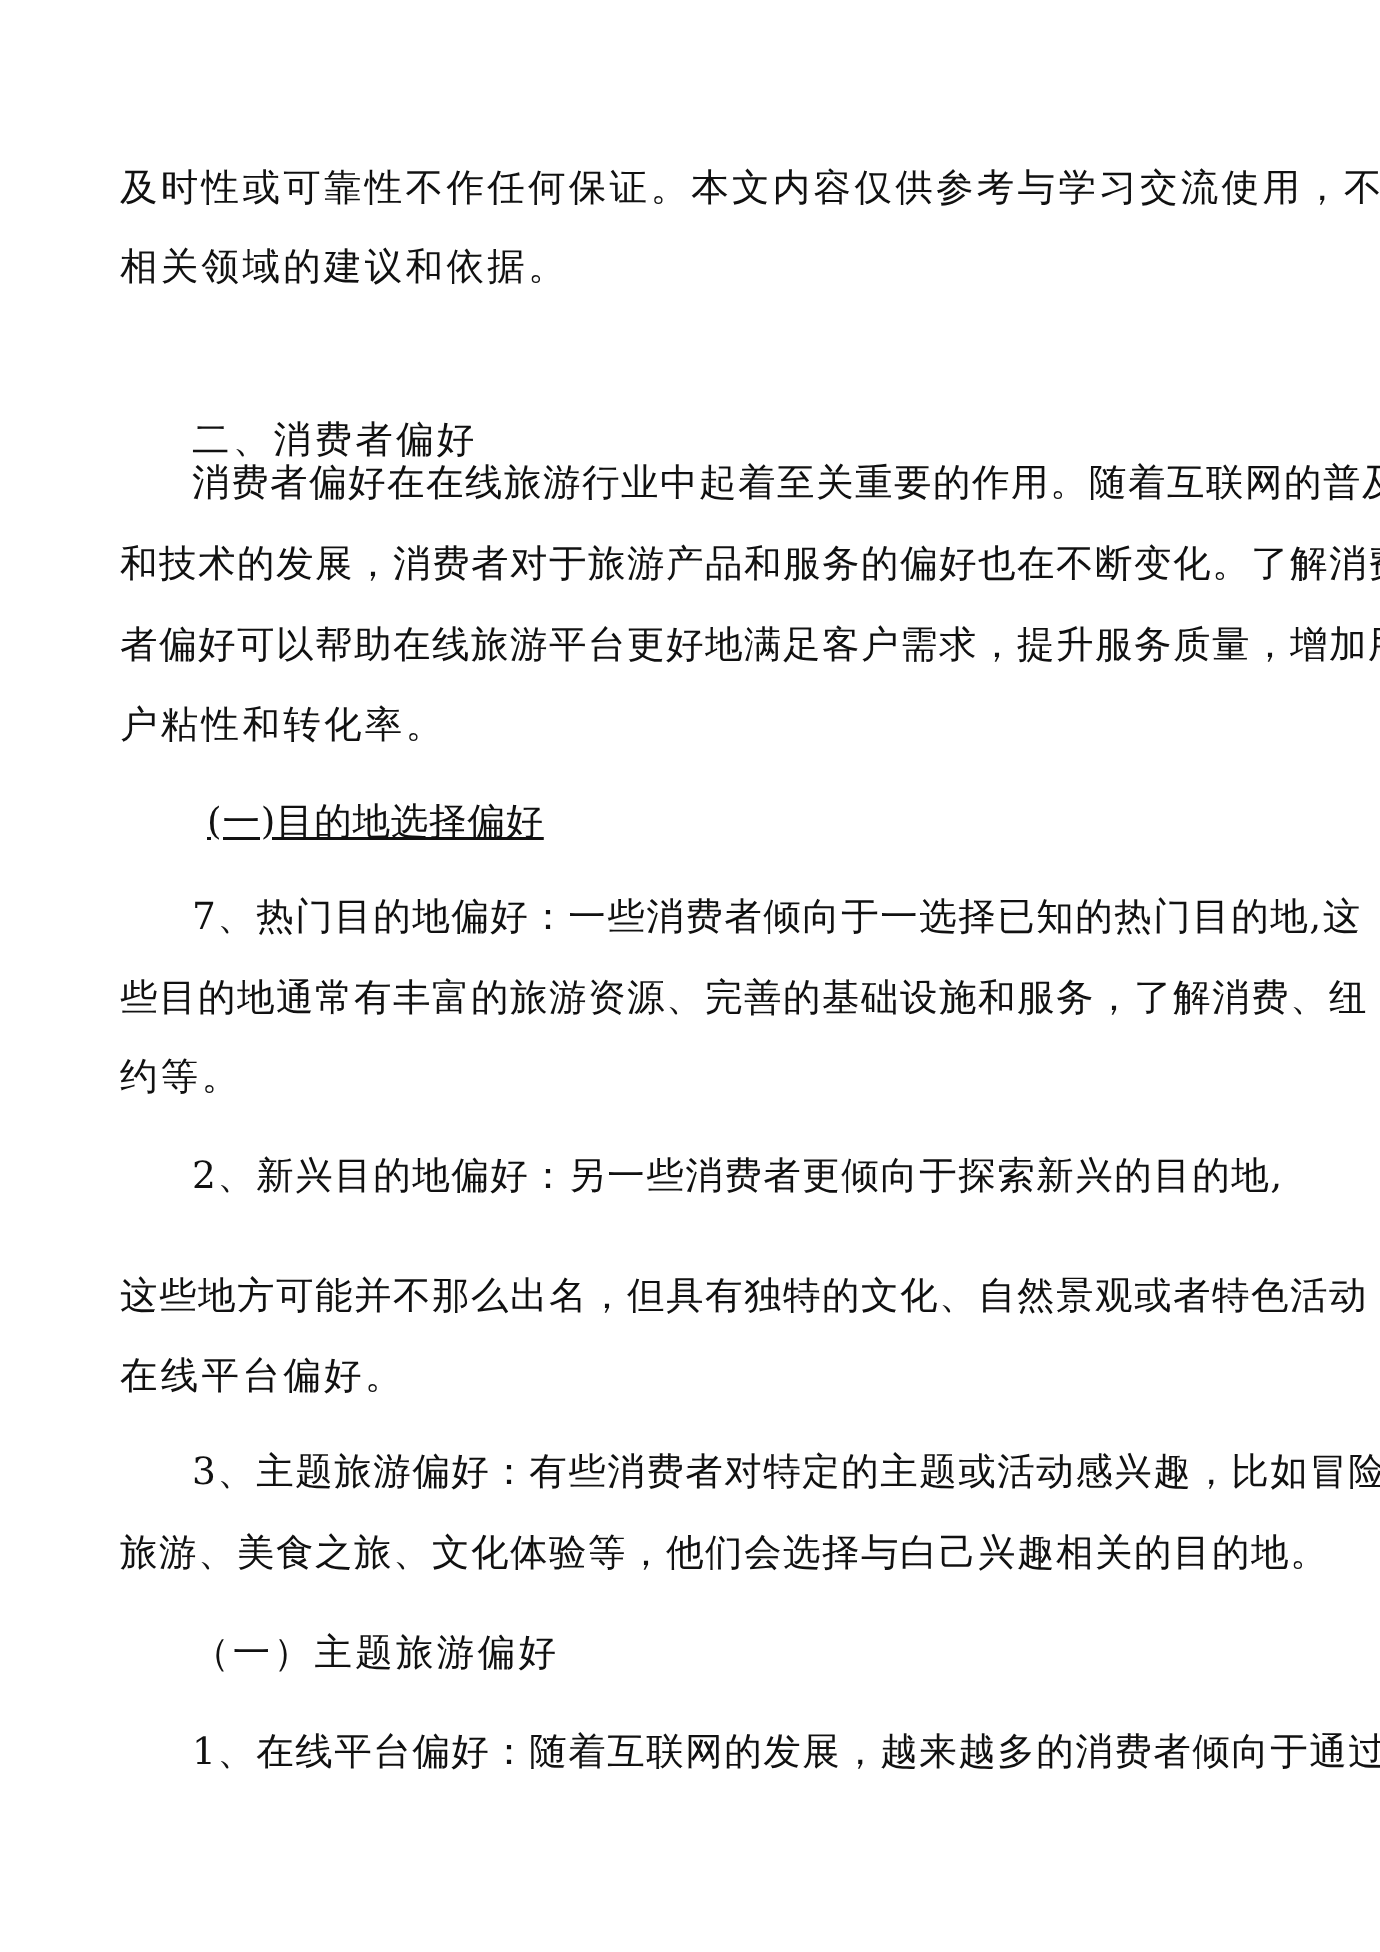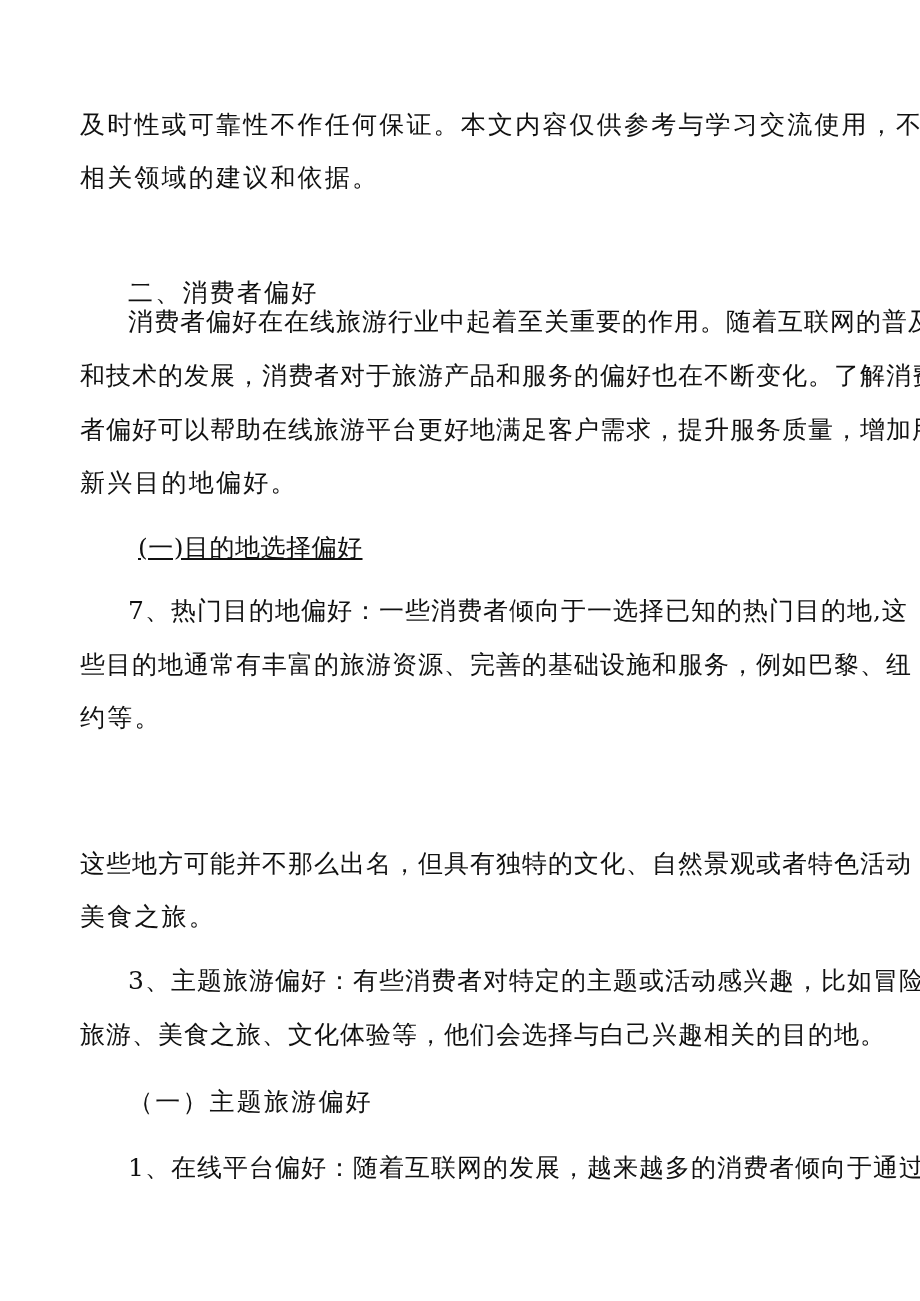--- a/index.html
+++ b/index.html
@@ -37,30 +37,31 @@
 
 <div class="page">
   <div class="line" style="left:80px;top:110px;">及时性或可靠性不作任何保证。本文内容仅供参考与学习交流使用，不构成</div>
   <div class="line" style="left:80px;top:163px;">相关领域的建议和依据。</div>
 
   <div class="line" style="left:128px;top:236px;margin-top:42px;">二、消费者偏好</div>
 
   <div class="line" style="left:128px;top:307px;letter-spacing:1.0px;">消费者偏好在在线旅游行业中起着至关重要的作用。随着互联网的普及</div>
   <div class="line" style="left:80px;top:361px;letter-spacing:1.0px;">和技术的发展，消费者对于旅游产品和服务的偏好也在不断变化。了解消费</div>
   <div class="line" style="left:80px;top:415px;letter-spacing:1.0px;">者偏好可以帮助在线旅游平台更好地满足客户需求，提升服务质量，增加用</div>
-  <div class="line" style="left:80px;top:468px;">新兴目的地偏好。</div>
+  <div class="line" style="left:80px;top:468px;">户粘性和转化率。</div>
 
   <div class="line" style="left:138px;top:533px;letter-spacing:0.5px;text-decoration:underline;">(一)目的地选择偏好</div>
 
   <div class="line" style="left:128px;top:596px;letter-spacing:1.0px;">7、热门目的地偏好：一些消费者倾向于一选择已知的热门目的地,这</div>
-  <div class="line" style="left:80px;top:650px;letter-spacing:1.0px;">些目的地通常有丰富的旅游资源、完善的基础设施和服务，例如巴黎、纽</div>
+  <div class="line" style="left:80px;top:650px;letter-spacing:1.0px;">些目的地通常有丰富的旅游资源、完善的基础设施和服务，了解消费、纽</div>
   <div class="line" style="left:80px;top:703px;">约等。</div>
 
+  <div class="line" style="left:128px;top:769px;letter-spacing:1.0px;">2、新兴目的地偏好：另一些消费者更倾向于探索新兴的目的地,</div>
   <div class="line" style="left:80px;top:849px;letter-spacing:1.0px;">这些地方可能并不那么出名，但具有独特的文化、自然景观或者特色活动，</div>
-  <div class="line" style="left:80px;top:902px;">美食之旅。</div>
+  <div class="line" style="left:80px;top:902px;">在线平台偏好。</div>
 
   <div class="line" style="left:128px;top:966px;letter-spacing:1.0px;">3、主题旅游偏好：有些消费者对特定的主题或活动感兴趣，比如冒险</div>
   <div class="line" style="left:80px;top:1020px;letter-spacing:1.0px;">旅游、美食之旅、文化体验等，他们会选择与白己兴趣相关的目的地。</div>
 
   <div class="line" style="left:128px;top:1087px;">（一）主题旅游偏好</div>
 
   <div class="line" style="left:128px;top:1153px;letter-spacing:1.0px;">1、在线平台偏好：随着互联网的发展，越来越多的消费者倾向于通过</div>
 </div>
 
 </body></html>

